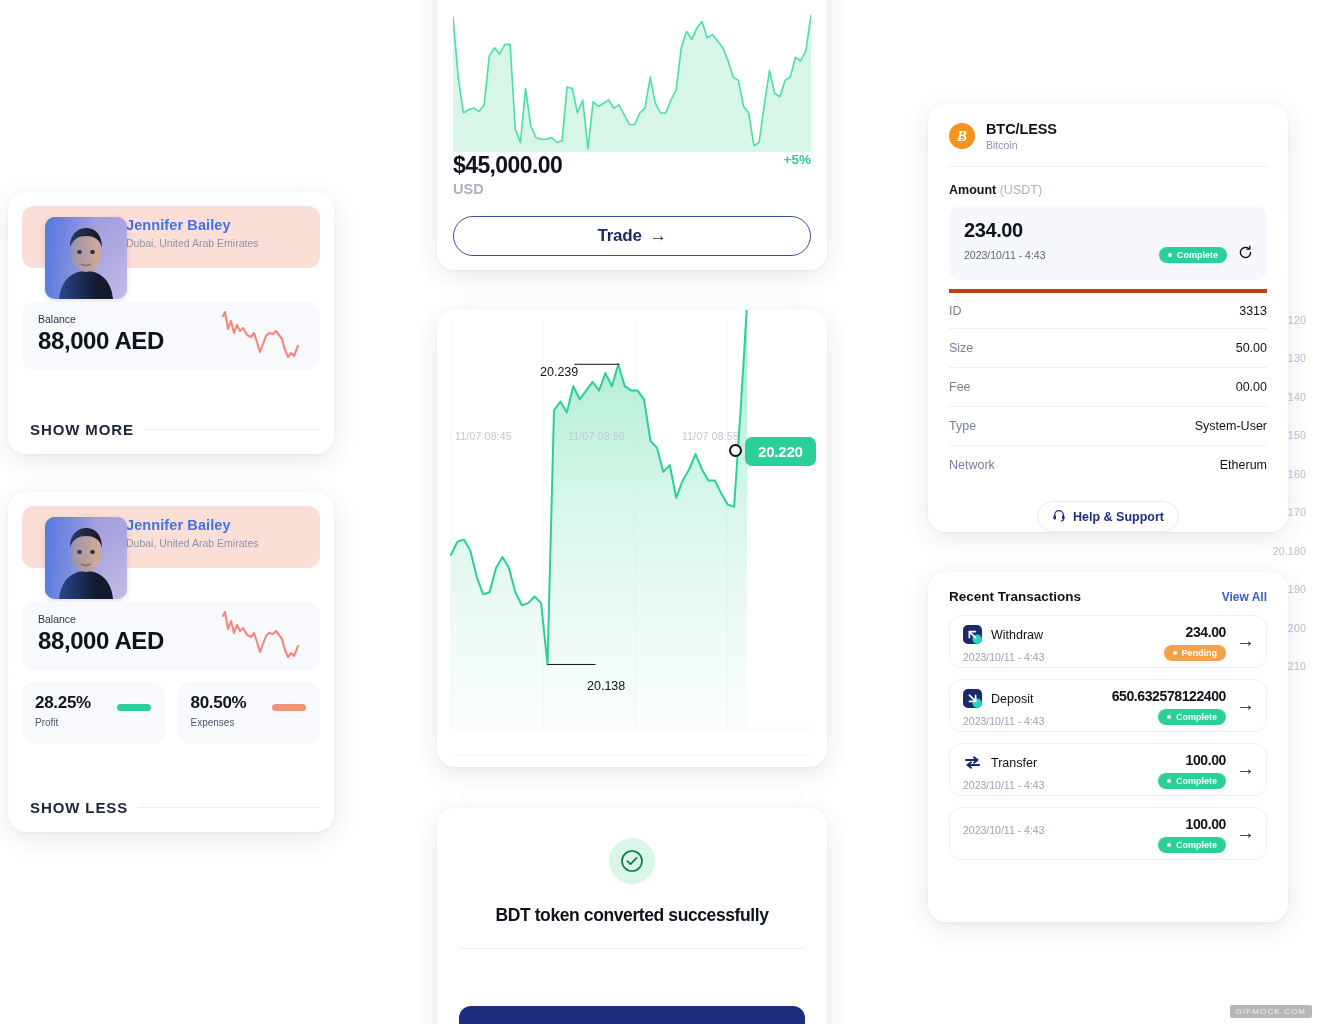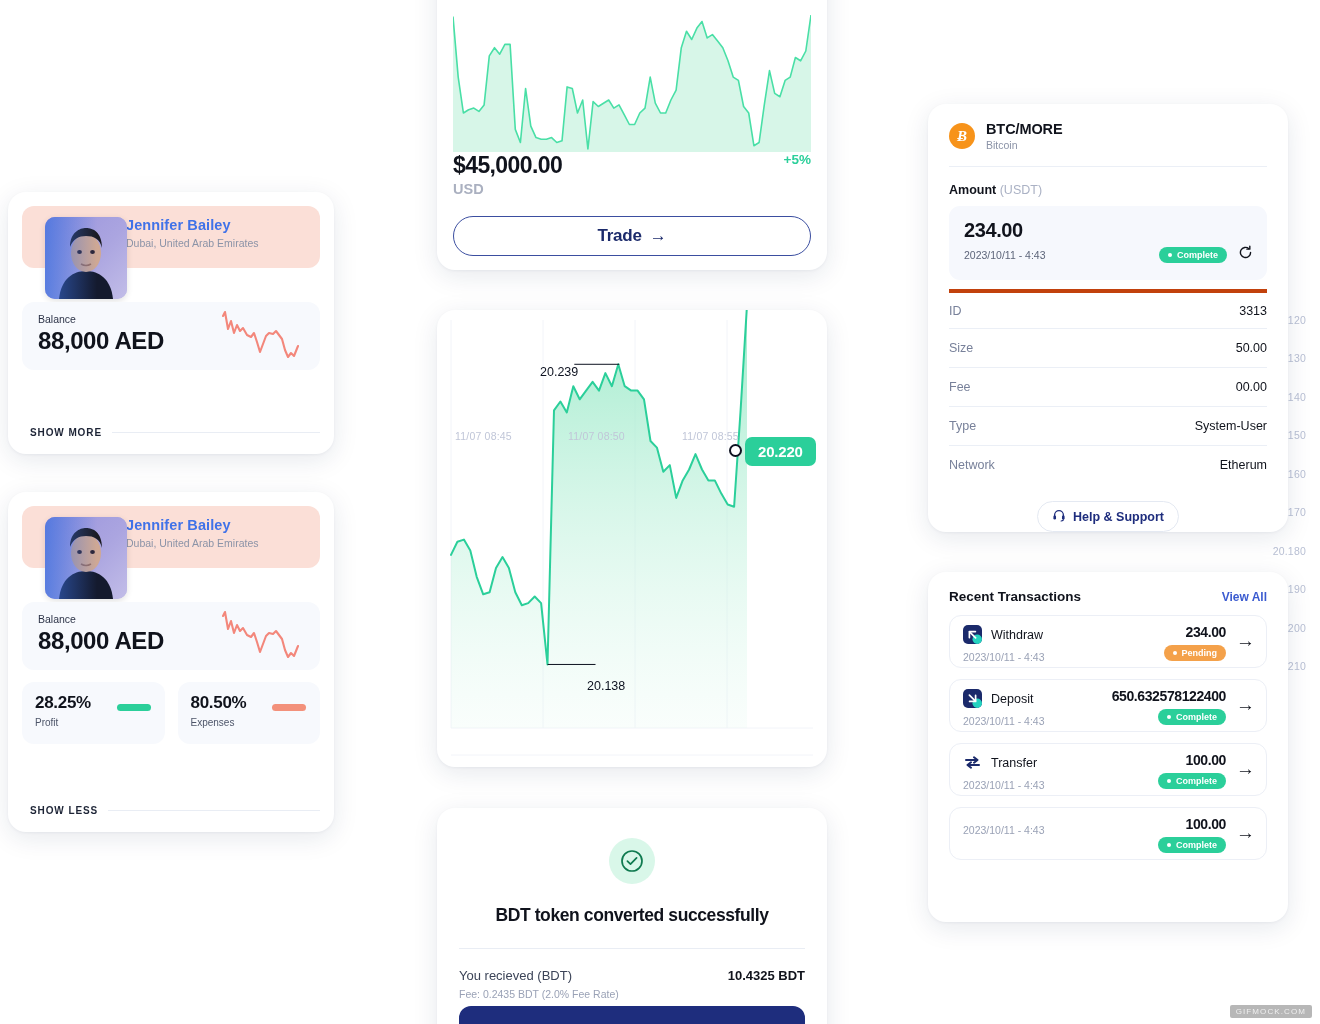--- a/index.html
+++ b/index.html
@@ -78,21 +78,21 @@
   .stat-bar {
     position: absolute; right: 14px; top: 22px;
     width: 34px; height: 7px; border-radius: 5px;
   }
 
   .show-toggle-wrap {
     position: absolute; left: 22px; right: 14px; bottom: 16px;
     display: flex; align-items: center; gap: 10px;
   }
   .show-toggle {
-    font-size: 10px; font-weight: 700; color: #1d2436;
+    font-size: 15px; font-weight: 700; color: #1d2436;
     letter-spacing: .9px; white-space: nowrap;
   }
   .show-rule { flex: 1; height: 1px; background: #e9edf4; }
 
   
   
   #price-card {
     left: 437px; top: -76px; width: 390px; height: 346px;
     padding: 0;
   }
@@ -422,35 +422,28 @@
 
   <div class="card" id="success-card">
     <div class="check-halo">
       <svg width="26" height="26" viewBox="0 0 26 26">
         <circle cx="13" cy="13" r="10" fill="none" stroke="#0f7a4f" stroke-width="1.7"></circle>
         <path d="M8.4 13.2 L11.5 16.2 L17.6 9.9" fill="none" stroke="#0f7a4f" stroke-width="1.7" stroke-linecap="round" stroke-linejoin="round"></path>
       </svg>
     </div>
     <div class="success-title">BDT token converted successfully</div>
     <div class="success-rule"></div>
-    <div class="success-row">
-      <div>
-        <div class="recv-label">You recieved (BDT)</div>
-        <div class="recv-fee">Fee: 0.2435 BDT (2.0% Fee Rate)</div>
-      </div>
-      <div class="recv-amt">10.4325 BDT</div>
-    </div>
     <button class="spot-btn">Go To Spot</button>
   </div>
 
   <div class="card" id="detail-card">
     <div class="dc-head">
       <div class="btc-icon">Ƀ</div>
       <div>
-        <div class="dc-pair">BTC/MORE</div>
+        <div class="dc-pair">BTC/LESS</div>
         <div class="dc-sub">Bitcoin</div>
       </div>
     </div>
     <div class="dc-rule"></div>
 
     <div class="amt-title">
       <span style="color:#10131c;font-weight:700">Amount</span>
       <span>(USDT)</span>
     </div>
 

